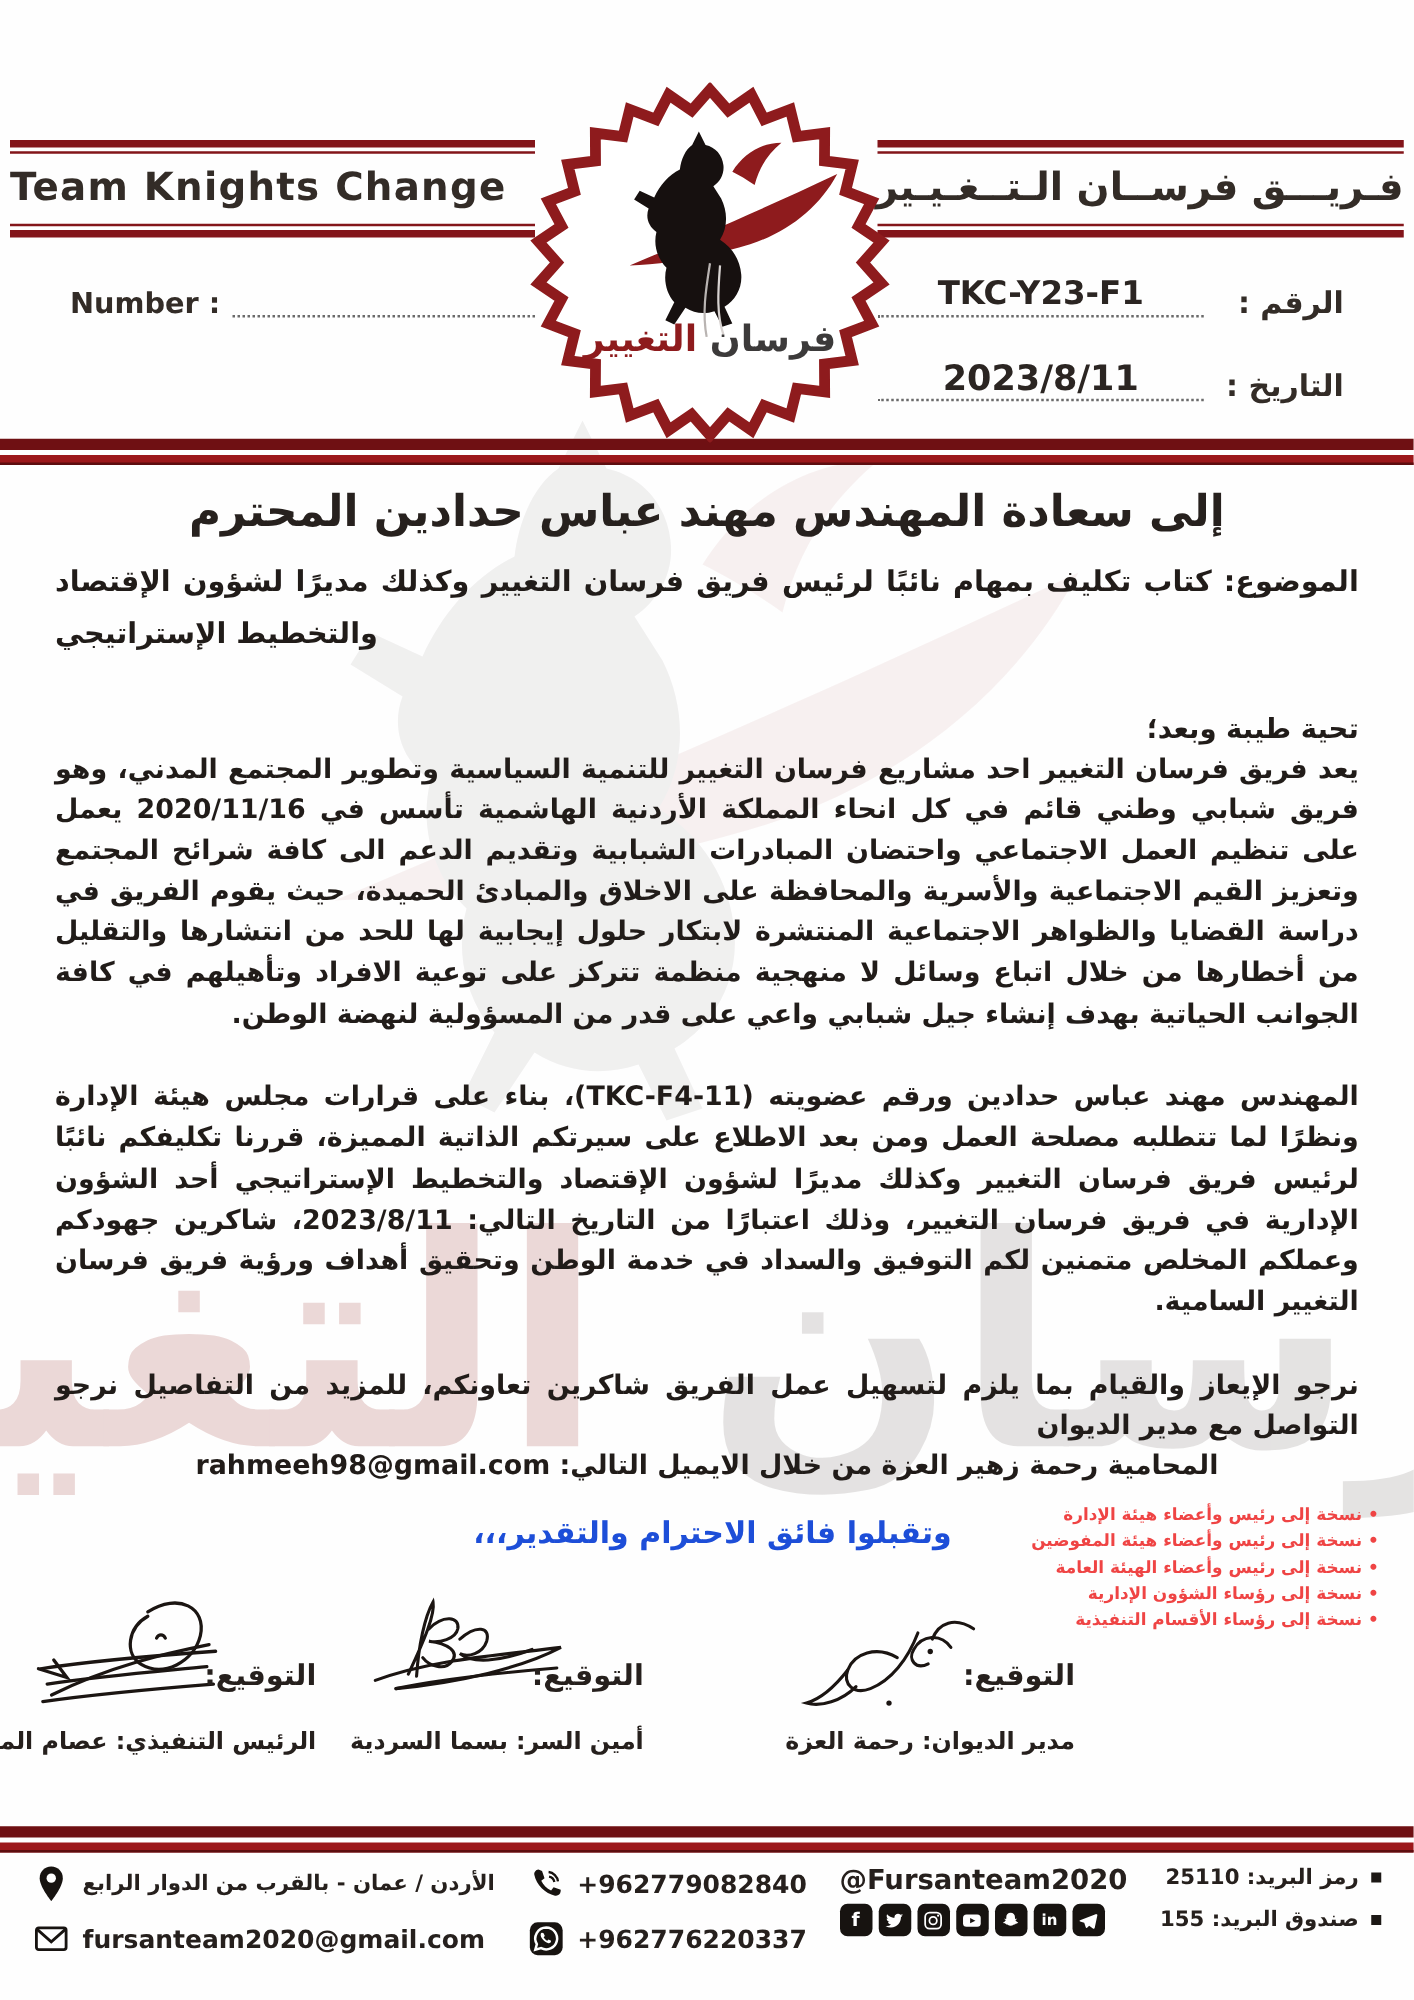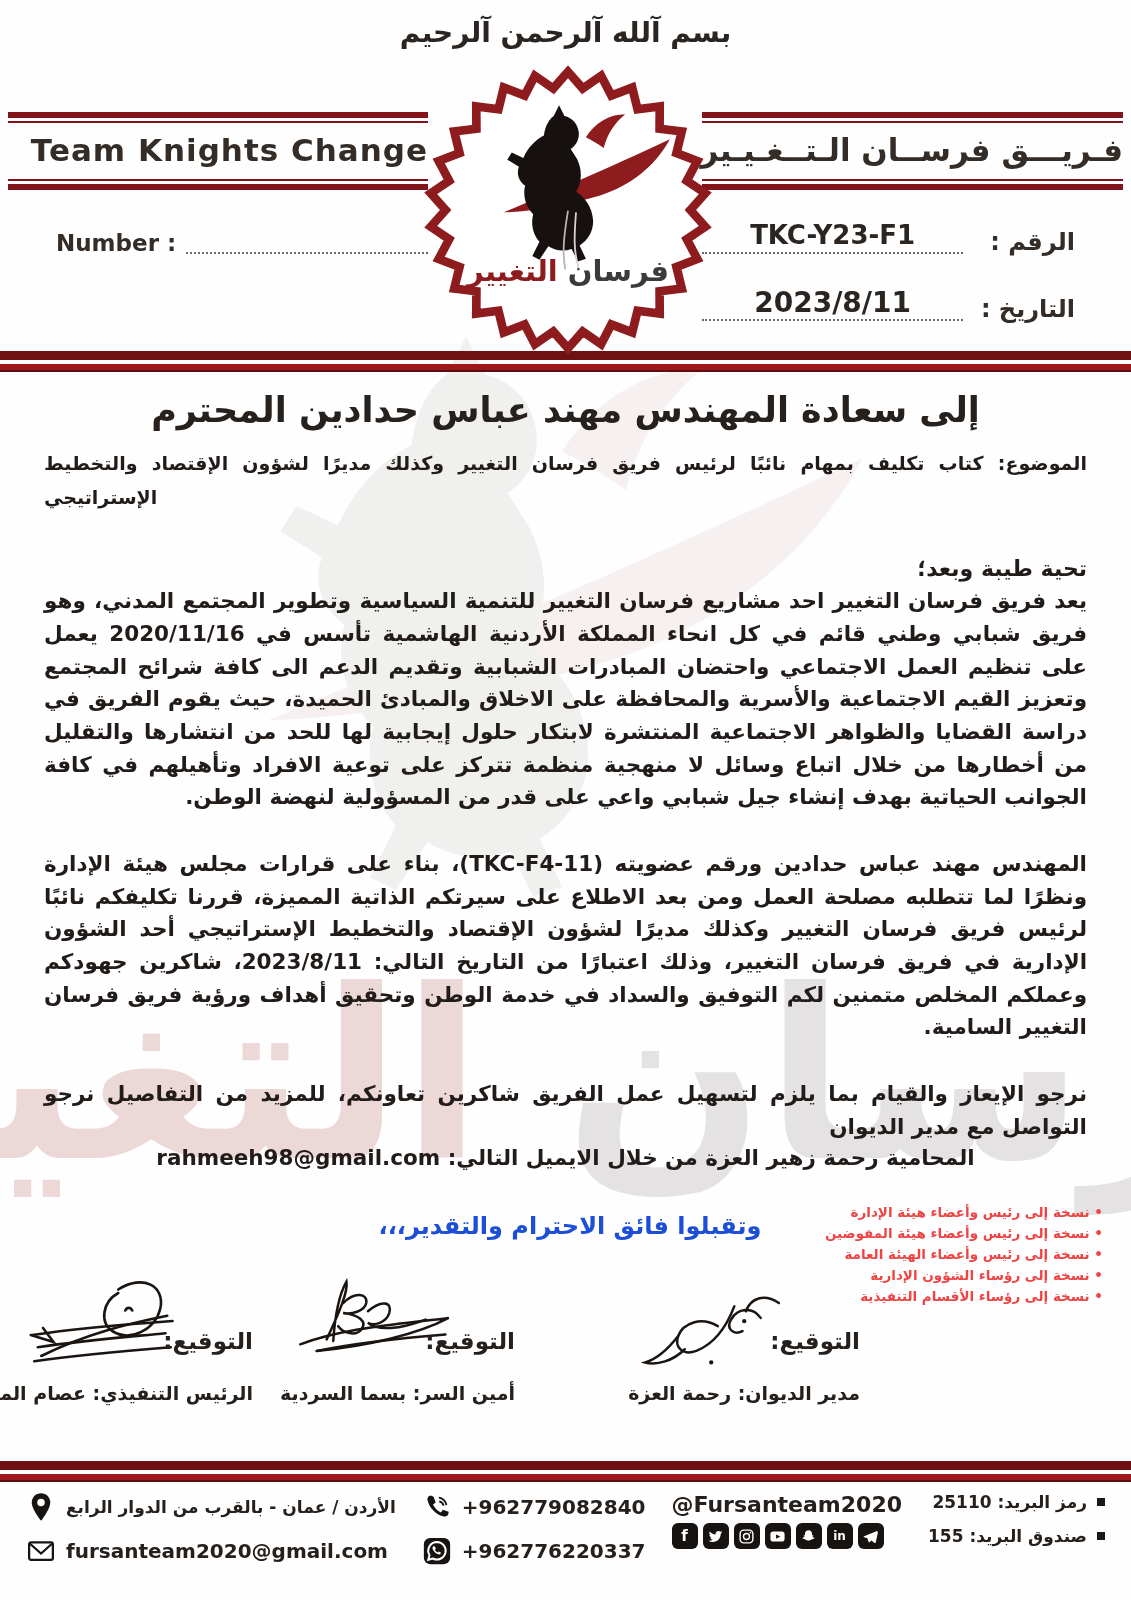--- a/index.html
+++ b/index.html
@@ -27,21 +27,21 @@
     font-size:28px; font-weight:bold; color:#2b2522; direction:rtl; }
 
   
   .rule { background:#83151a; }
   .hdr-left  { position:absolute; left:8px;  top:112px; width:420px; }
   .hdr-right { position:absolute; right:8px; top:112px; width:421px; direction:rtl; }
   .rule-top .r1 { height:6px; margin-bottom:3px; }
   .rule-top .r2 { height:2px; }
   .rule-bot .r1 { height:2px; margin-bottom:3px; }
   .rule-bot .r2 { height:6px; }
-  .hdr-title { text-align:right; padding:9px 0 11px; font-size:31px; font-weight:bold;
+  .hdr-title { text-align:left; padding:9px 0 11px; font-size:31px; font-weight:bold;
     color:#332c27; letter-spacing:1px; white-space:nowrap; }
   .hdr-right .hdr-title { letter-spacing:0; }
 
   .field-row { display:flex; align-items:flex-end; margin:30px 0 0 48px; }
   .hdr-right .field-row { margin:30px 48px 0 0; }
   .field-label { font-size:23px; font-weight:bold; color:#332c27; width:116px; white-space:nowrap; }
   .hdr-right .field-label { width:98px; font-size:24px; }
   .field-line { width:246px; border-bottom:2px dotted #6a6a6a; min-height:34px;
     margin:0 0 2px 14px; text-align:center; font-weight:bold; font-size:26px;
     color:#2b2522; direction:ltr; }
@@ -59,21 +59,21 @@
   
   .divider { position:absolute; left:0; right:0; }
   .divider .b1 { height:9px; background:#6f1013; margin-bottom:4px; }
   .divider .b2 { height:8px; background:#9c181b; border-bottom:2px solid #5d0d0f; }
   .divider-top { top:351px; }
   .divider-bottom { top:1461px; }
 
   
   .letter { position:absolute; left:44px; right:44px; top:378px; direction:rtl; color:#211c19; }
   .recipient { text-align:center; font-size:35px; font-weight:bold; margin-top:12px; color:#27211e; }
-  .subject { font-size:19px; font-weight:bold; line-height:1.8; margin-top:16px;
+  .subject { font-size:23px; font-weight:bold; line-height:1.8; margin-top:16px;
     text-align:justify; text-align-last:left; }
   .greeting { font-size:22px; font-weight:bold; margin-top:42px; }
   .para { font-size:21.5px; font-weight:bold; line-height:1.52; text-align:justify; }
   .para1 { margin-top:4px; }
   .para2 { margin-top:34px; }
   .para3 { margin-top:34px; }
   .email-line { text-align:center; font-size:21.5px; font-weight:bold; margin-top:2px; }
 
   
   .cc { position:absolute; right:28px; top:1202px; direction:rtl; font-size:13.5px;
@@ -125,21 +125,20 @@
     <path fill="#8e1b1d" d="M120 38 C 130 22 146 12 164 12 C 152 22 144 34 140 50 C 133 45 126 41 120 38 Z"></path>
     <path fill="#16100f" d="M84 14 L90 2 L96 14 C 105 16 111 23 112 32 C 113 40 109 47 103 51 L 110 62 C 116 74 116 88 109 99 C 120 106 127 117 128 130 C 129 142 123 153 113 159 L 120 174 L 111 177 L 104 163 C 95 166 86 165 78 160 L 68 175 L 60 171 L 68 155 C 61 147 58 135 61 124 C 53 116 49 104 52 92 C 45 87 42 79 45 71 L 32 63 L 37 55 L 50 61 C 55 50 63 41 73 36 C 74 27 78 18 84 14 Z"></path>
   </svg>
   <div class="watermark-text">
     <span class="wm-dark">فرسان</span>
     <span class="wm-red">التغيير</span>
   </div>
 
   <div class="content">
 
-    <div class="bismillah">بسم آلله آلرحمن آلرحيم</div>
 
     <div class="hdr-left">
       <div class="rule-top">
           <div class="rule r1"></div>
           <div class="rule r2"></div>
         </div>
       <div class="hdr-title">Team Knights Change</div>
       <div class="rule-bot">
           <div class="rule r1"></div>
           <div class="rule r2"></div>

